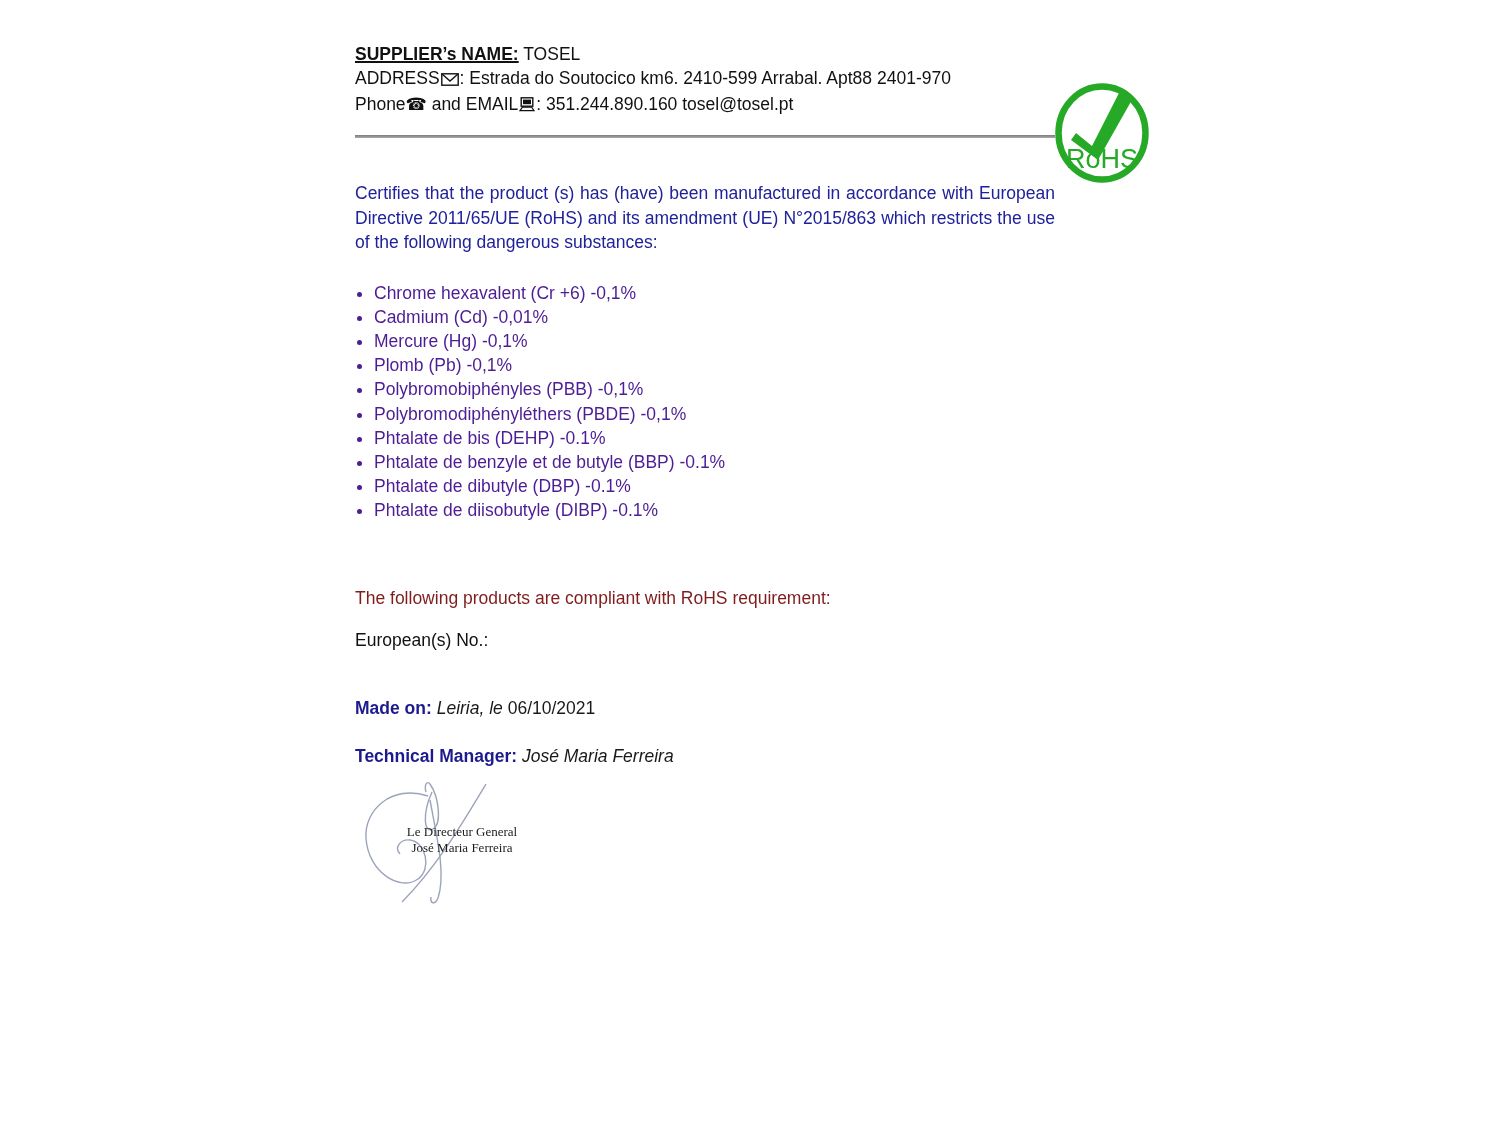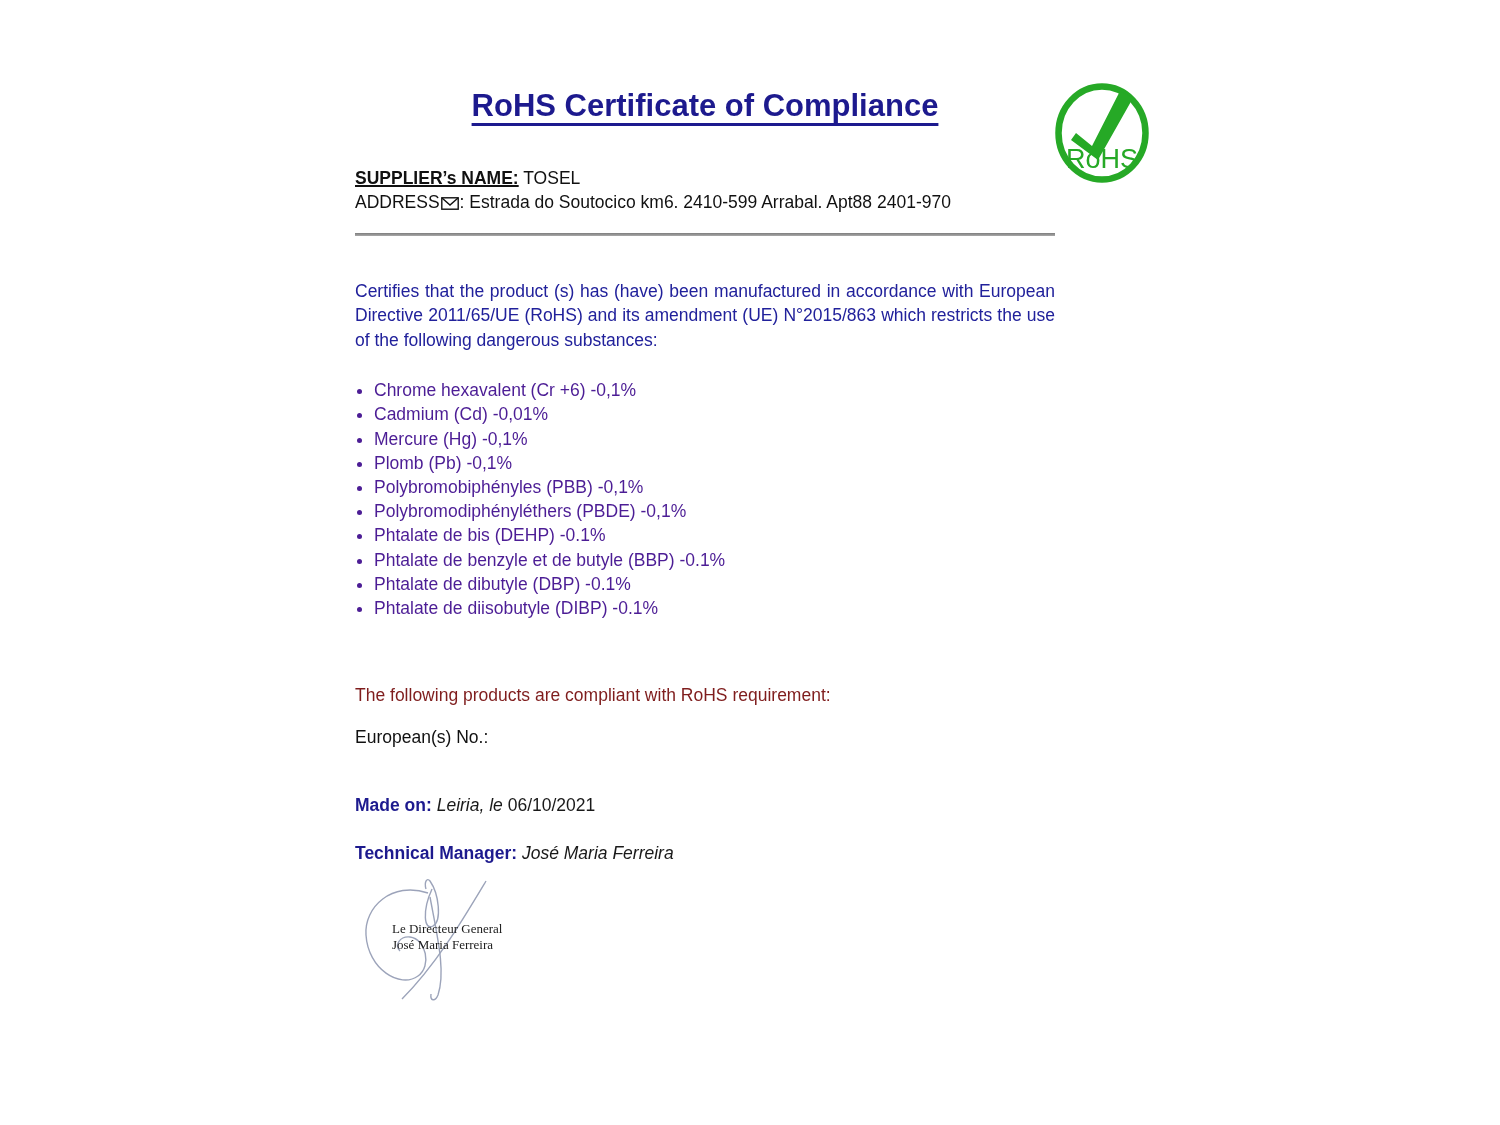--- a/index.html
+++ b/index.html
@@ -96,50 +96,56 @@
     margin-top: 12px;
     margin-left: 3px;
     width: 220px; height: 130px;
   }
   .signature svg { position: absolute; left: 0; top: 0; }
   .signature .sig-text {
     position: absolute; left: 34px; top: 44px; width: 140px;
     font-family: "Liberation Serif", serif;
     font-size: 13px;
     line-height: 16px;
-    text-align: left;
+    text-align: center;
     color: #1b1b1b;
   }
 </style>
 </head>
 <body>
 
 <div class="page">
 
   <div class="logo">
     <svg width="96" height="102" viewBox="0 0 96 102">
       <ellipse cx="48" cy="51" rx="43.5" ry="46.5" fill="#ffffff" stroke="#26a926" stroke-width="6.5"></ellipse>
       <path d="M 22 51 L 38 64 L 66 9 L 79 16 L 44 78 L 17 58 Z" fill="#26a926"></path>
       <text x="48" y="86" text-anchor="middle" font-family="Liberation Sans, sans-serif" font-size="27" fill="#26a926">RoHS</text>
     </svg>
   </div>
 
   <div class="content">
 
-    <h1 class="title"><span>RoHS Certificate of Compliance</span></h1>
 
     <div class="supplier">
       <div>
         <span class="lbl-underline">SUPPLIER’s NAME:</span><span> TOSEL</span>
       </div>
       <div>
         <span>ADDRESS</span><span class="svg-icon"><svg width="18" height="13" viewBox="0 0 18 13">
               <rect x="0.8" y="0.8" width="16.4" height="11.4" fill="none" stroke="#111" stroke-width="1.4"></rect>
               <path d="M1 1 L9 8 L17 1" fill="none" stroke="#111" stroke-width="1.4"></path>
             </svg></span><span>: Estrada do Soutocico km6. 2410-599 Arrabal. Apt88 2401-970</span>
+      </div>
+      <div>
+        <span>Phone</span><span class="glyph-icon">☎</span><span> and EMAIL</span><span class="svg-icon"><svg width="16" height="15" viewBox="0 0 16 15">
+              <rect x="2.2" y="0.8" width="11.6" height="8.4" fill="none" stroke="#111" stroke-width="1.4"></rect>
+              <rect x="4" y="2.6" width="8" height="4.6" fill="#111"></rect>
+              <path d="M1 13.6 L3.4 10.2 H12.6 L15 13.6 Z" fill="none" stroke="#111" stroke-width="1.2"></path>
+            </svg></span><span>: 351.244.890.160 tosel@tosel.pt</span>
       </div>
     </div>
 
     <div class="rule"></div>
 
     <p class="cert-para">Certifies that the product (s) has (have) been manufactured in accordance with European Directive 2011/65/UE (RoHS) and its amendment (UE) N°2015/863 which restricts the use of the following dangerous substances:</p>
 
     <ul class="substances">
       <li>Chrome hexavalent (Cr +6) -0,1%</li>
       <li>Cadmium (Cd) -0,01%</li>

